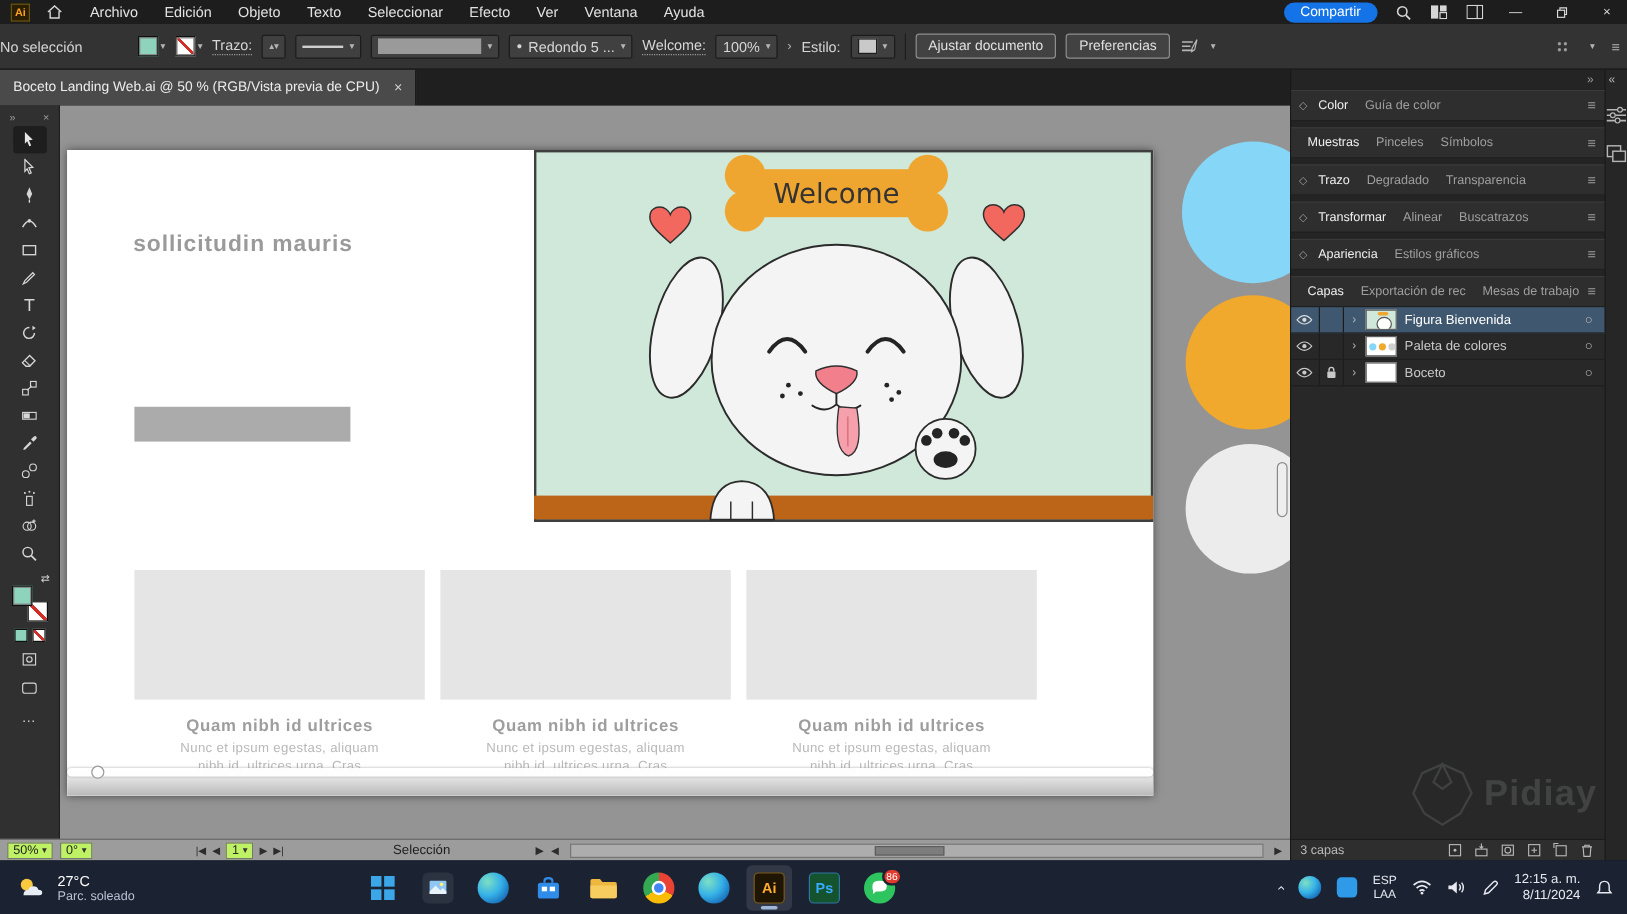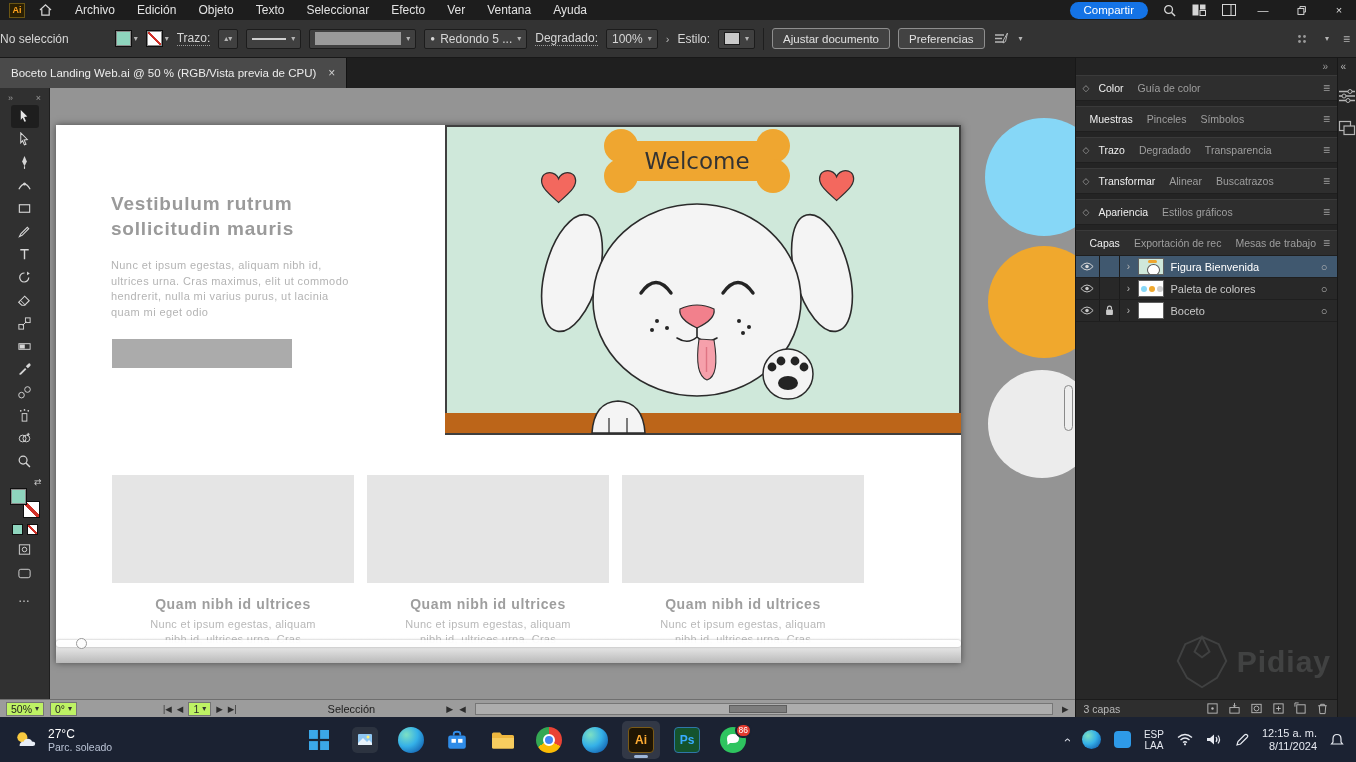--- a/index.html
+++ b/index.html
@@ -241,21 +241,21 @@
     </div>
     <div class="ctl-box">
       <span class="wide-profile"></span>
       <span class="mini-chev">▾</span>
     </div>
     <div class="ctl-box">
       <span style="font-size:8px">●</span>
       <span>Redondo 5 ...</span>
       <span class="mini-chev">▾</span>
     </div>
-    <span class="cb-label u">Degradado:</span>
+    <span class="cb-label u">Welcome:</span>
     <div class="ctl-box">
       <span>100%</span>
       <span class="mini-chev">▾</span>
     </div>
     <span class="cb-chev">›</span>
     <span class="cb-label">Estilo:</span>
     <div class="ctl-box">
       <span class="style-swatch"></span>
       <span class="mini-chev">▾</span>
     </div>
@@ -419,28 +419,21 @@
           </div>
           <div class="tool small">
             <span class="ellip">…</span>
           </div>
         </div>
 
         <div class="canvas">
           <div class="artboard">
             <div class="hero-left">
               <div class="hero-heading">
-                <div>Vestibulum rutrum</div>
                 <div>sollicitudin mauris</div>
-              </div>
-              <div class="hero-body">
-                <div>Nunc et ipsum egestas, aliquam nibh id,</div>
-                <div>ultrices urna. Cras maximus, elit ut commodo</div>
-                <div>hendrerit, nulla mi varius purus, ut lacinia</div>
-                <div>quam mi eget odio</div>
               </div>
               <div class="hero-button"></div>
             </div>
             <div class="hero-right">
               <svg viewBox="0 0 516 310" preserveAspectRatio="none">
                 <rect x="1" y="1" width="514" height="308" fill="#cfe8da" stroke="#3f3f3f" stroke-width="2"></rect>
                 <g>
                   <circle cx="176" cy="21" r="17" fill="#efa630"></circle>
                   <circle cx="176" cy="51" r="17" fill="#efa630"></circle>
                   <circle cx="328" cy="21" r="17" fill="#efa630"></circle>

